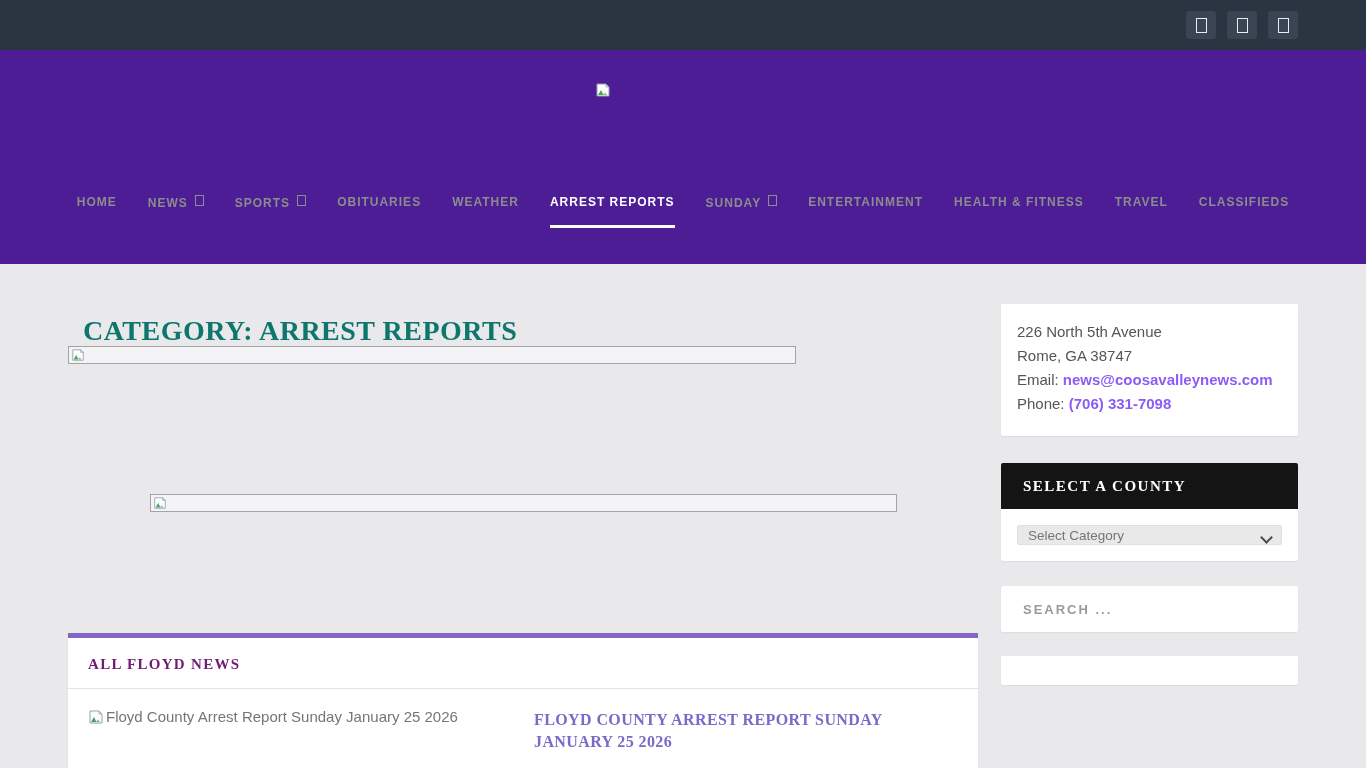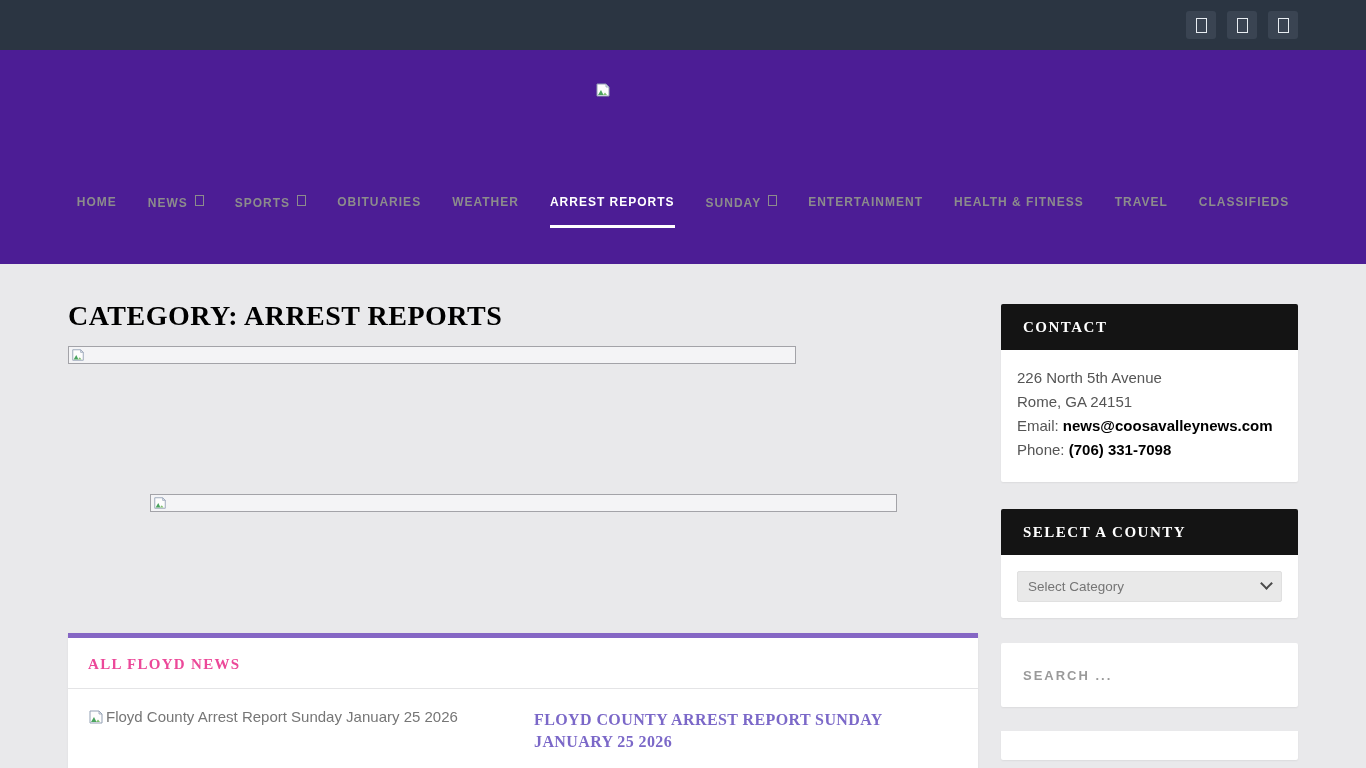--- a/index.html
+++ b/index.html
@@ -22,52 +22,52 @@
   .nav-item{color:#8c8c8c;font-size:12px;font-weight:bold;letter-spacing:1px;
     padding-bottom:15px;border-bottom:3px solid transparent;cursor:pointer;white-space:nowrap;}
   .nav-item.active{color:#fff;border-bottom-color:#fff;}
   
   .bimg-icon{display:inline-block;vertical-align:middle;}
   .bimg-bar{position:absolute;height:18px;background:#f4f4f6;border:1px solid #a3a3a8;
     display:flex;align-items:center;padding-left:2px;box-sizing:border-box;}
   
   .main-col{position:absolute;left:68px;top:300px;width:910px;}
   .page-title{font-family:"Liberation Serif", serif;font-size:28px;font-weight:bold;
-    color:#000000;letter-spacing:.5px;position:absolute;top:0;left:0;margin:0;}
+    color:#0f766e;letter-spacing:.5px;position:absolute;top:0;left:0;margin:15px;}
   .bar1{top:46px;left:0;width:728px;}
   .bar2{top:194px;left:82px;width:747px;}
   .news-card{position:absolute;top:333px;left:0;width:910px;height:140px;
     background:#fff;border-top:5px solid #8566c4;box-shadow:0 1px 2px rgba(0,0,0,.06);}
   .news-card-head{padding:17px 20px 15px 20px;border-bottom:1px solid #e4e4e6;}
   .section-title{font-family:"Liberation Serif", serif;font-size:15px;font-weight:bold;
-    color:#ec4899;letter-spacing:1.3px;cursor:pointer;}
+    color:#701a75;letter-spacing:1.3px;cursor:pointer;}
   .article-row{display:flex;padding:20px 20px 0 20px;}
   .article-thumb{width:446px;display:flex;align-items:flex-start;color:#767676;font-size:15px;}
   .article-thumb .alt-text{margin-left:2px;line-height:16px;}
   .article-link{width:380px;font-family:"Liberation Serif", serif;font-size:16px;font-weight:bold;
     color:#7b68c8;letter-spacing:.4px;line-height:1.35;cursor:pointer;text-decoration:none;display:block;}
   
   .sidebar{position:absolute;left:1001px;top:304px;width:297px;}
   .widget{margin-bottom:27px;}
   .widget-head{height:46px;background:#141414;border-radius:2px 2px 0 0;
     display:flex;align-items:center;padding-left:22px;box-sizing:border-box;}
   .widget-head span{font-family:"Liberation Serif", serif;font-size:15px;font-weight:bold;
     color:#fff;letter-spacing:1.5px;}
   .widget-body{background:#fff;border-radius:0 0 2px 2px;box-shadow:0 1px 2px rgba(0,0,0,.06);}
   .contact-body{padding:16px 16px 20px 16px;font-size:15px;color:#555;line-height:24px;}
-  .contact-strong{color:#000000;font-weight:bold;cursor:pointer;}
+  .contact-strong{color:#8b5cf6;font-weight:bold;cursor:pointer;}
   .county-body{padding:16px;}
   .select-wrap{position:relative;}
-  .county-select{width:100%;height:31px;background:#e9e9e9;border:1px solid #e0e0e0;border-radius:2px;
+  .county-select{width:100%;height:20px;background:#e9e9e9;border:1px solid #e0e0e0;border-radius:2px;
     color:#757575;font-size:13.5px;padding:0 10px;appearance:none;-webkit-appearance:none;cursor:pointer;
     font-family:"Liberation Sans", sans-serif;}
   .select-chevron{position:absolute;right:11px;top:8px;width:7px;height:7px;
     border-right:2px solid #4a4a4a;border-bottom:2px solid #4a4a4a;transform:rotate(45deg);pointer-events:none;}
   .search-widget{margin-bottom:24px;}
-  .search-box{height:64px;background:#fff;border-radius:2px;box-shadow:0 1px 2px rgba(0,0,0,.06);
+  .search-box{height:46px;background:#fff;border-radius:2px;box-shadow:0 1px 2px rgba(0,0,0,.06);
     display:flex;align-items:center;}
   .search-input{border:none;outline:none;background:transparent;width:100%;padding:0 0 0 22px;
     font-size:13px;font-weight:bold;letter-spacing:2px;color:#777;text-transform:uppercase;
     font-family:"Liberation Sans", sans-serif;}
   .search-input::placeholder{color:#9a9a9a;}
   .mindset-body{padding:15px 16px 0 16px;height:14px;}
 </style>
 </head>
 <body>
 
@@ -145,26 +145,23 @@
         <span class="alt-text">Floyd County Arrest Report Sunday January 25 2026</span>
       </div>
       <a class="article-link">FLOYD COUNTY ARREST REPORT SUNDAY JANUARY 25 2026</a>
     </div>
   </div>
 </div>
 
 <div class="sidebar">
 
   <div class="widget">
-    <div class="widget-head">
-      <span>CONTACT</span>
-    </div>
     <div class="widget-body contact-body">
       <div>226 North 5th Avenue</div>
-      <div>Rome, GA 24151</div>
+      <div>Rome, GA 38747</div>
       <div><span>Email:</span> <span class="contact-strong">news@coosavalleynews.com</span></div>
       <div><span>Phone:</span> <span class="contact-strong">(706) 331-7098</span></div>
     </div>
   </div>
 
   <div class="widget" style="margin-bottom:25px;">
     <div class="widget-head">
       <span>SELECT A COUNTY</span>
     </div>
     <div class="widget-body county-body">

